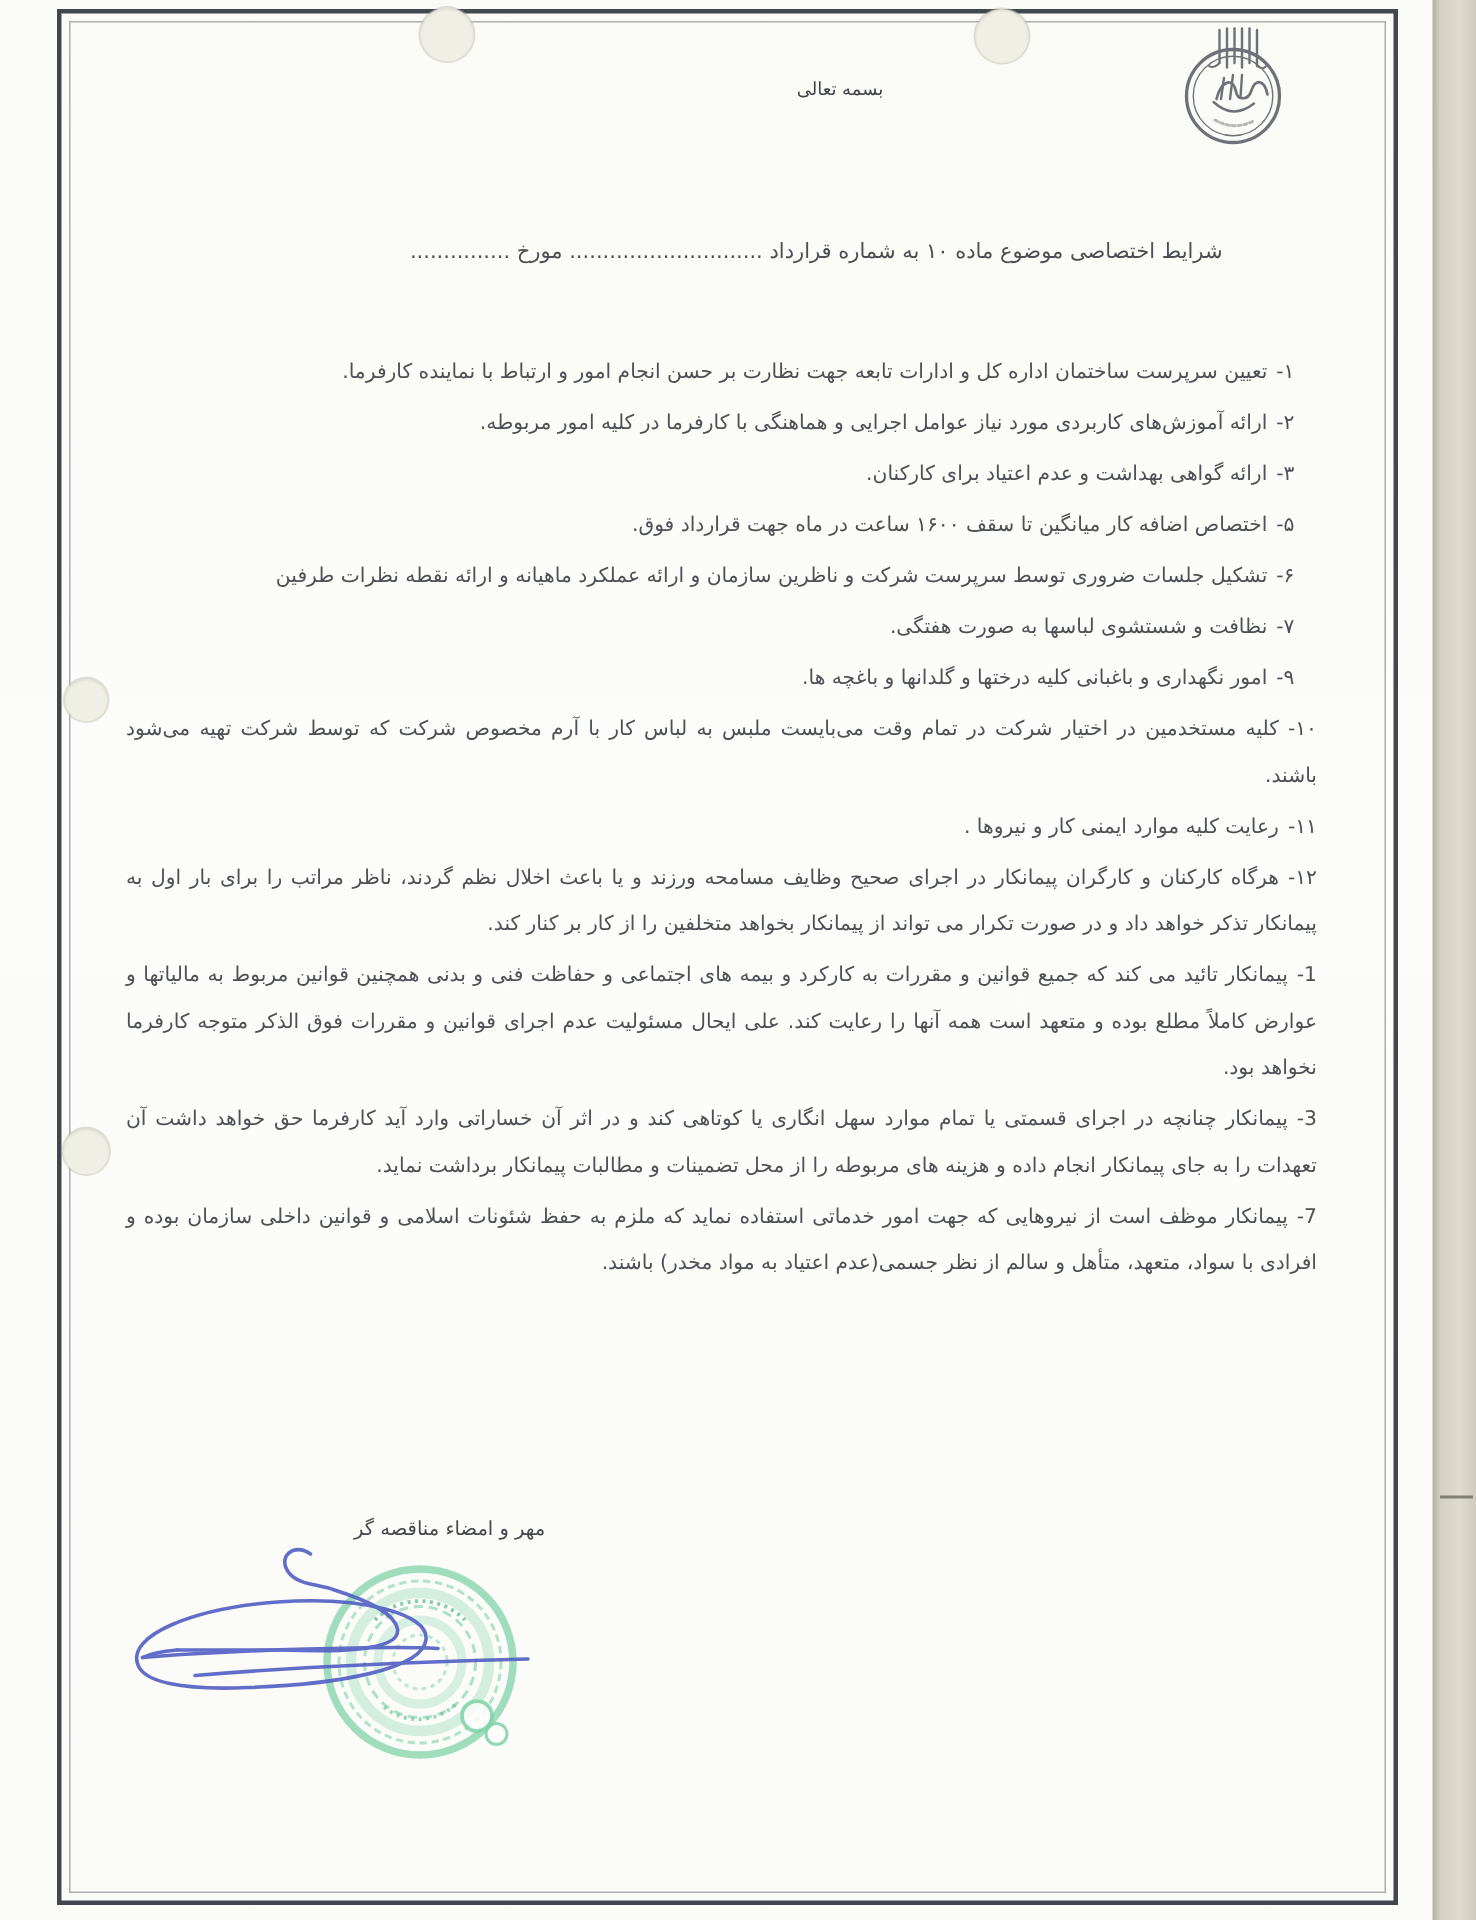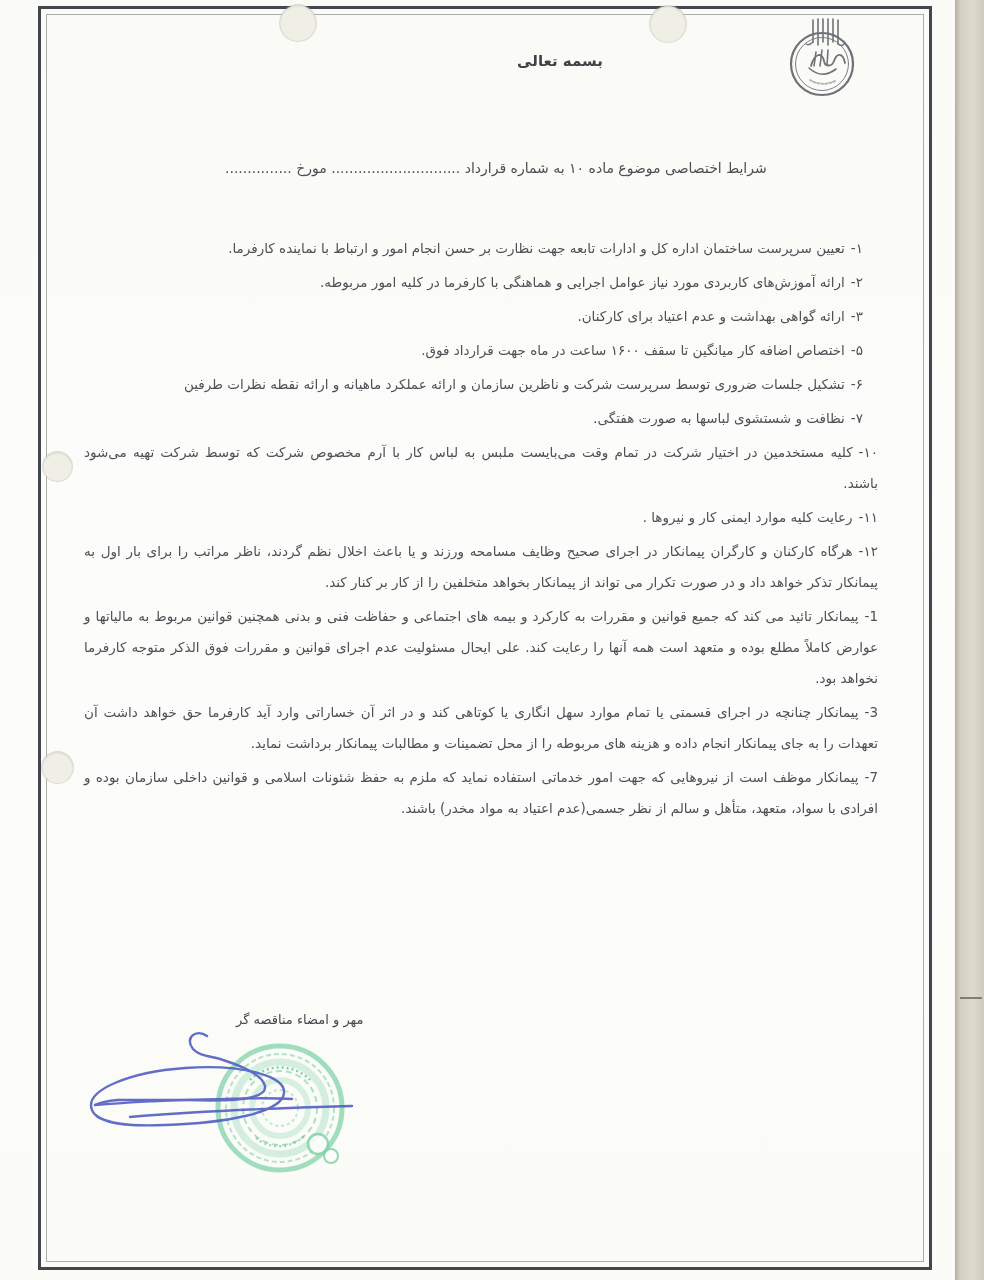--- a/index.html
+++ b/index.html
@@ -23,25 +23,25 @@
   .hole-l1{left:43px;top:452px;width:29px;height:29px;}
   .hole-l2{left:42px;top:752px;width:31px;height:31px;}
 
   
   .meta{position:absolute;left:84px;top:48px;width:140px;direction:rtl;text-align:right;
     font-size:10.5px;color:#5a5c60;}
   .meta-row{margin-bottom:15px;white-space:nowrap;letter-spacing:.2px;}
   .meta-row .dots{opacity:.85;}
 
   .bismillah{position:absolute;left:488px;top:52px;width:144px;text-align:center;direction:rtl;
-    font-size:15px;font-weight:bold;color:#3f4247;}
+    font-size:12px;font-weight:normal;color:#3f4247;}
 
   .emblem{position:absolute;left:778px;top:12px;}
 
-  .doc-title{position:absolute;left:225px;top:160px;width:590px;text-align:left;direction:rtl;
+  .doc-title{position:absolute;left:225px;top:160px;width:590px;text-align:right;direction:rtl;
     font-size:14px;color:#4b4e53;letter-spacing:.1px;}
 
   
   .conditions{position:absolute;left:84px;top:233px;width:794px;margin:0;padding:0;
     list-style:none;direction:rtl;font-size:13.5px;color:#4d5055;}
   .cond{line-height:31px;margin-bottom:3px;text-align:justify;text-align-last:right;}
   .cond.indent{padding-right:15px;}
   .cond .num{margin-left:6px;white-space:nowrap;}
 
   
@@ -90,20 +90,21 @@
 
   <div class="doc-title">شرایط اختصاصی موضوع ماده ۱۰ به شماره قرارداد ............................. مورخ ...............</div>
 
   <ol class="conditions">
       <li class="cond indent"><span class="num">۱-</span><span class="txt">تعیین سرپرست ساختمان اداره کل و ادارات تابعه جهت نظارت بر حسن انجام امور و ارتباط با نماینده کارفرما.</span></li>
       <li class="cond indent"><span class="num">۲-</span><span class="txt">ارائه آموزش‌های کاربردی مورد نیاز عوامل اجرایی و هماهنگی با کارفرما در کلیه امور مربوطه.</span></li>
       <li class="cond indent"><span class="num">۳-</span><span class="txt">ارائه گواهی بهداشت و عدم اعتیاد برای کارکنان.</span></li>
       <li class="cond indent"><span class="num">۵-</span><span class="txt">اختصاص اضافه کار میانگین تا سقف ۱۶۰۰ ساعت در ماه جهت قرارداد فوق.</span></li>
       <li class="cond indent"><span class="num">۶-</span><span class="txt">تشکیل جلسات ضروری توسط سرپرست شرکت و ناظرین سازمان و ارائه عملکرد ماهیانه و ارائه نقطه نظرات طرفین</span></li>
       <li class="cond indent"><span class="num">۷-</span><span class="txt">نظافت و شستشوی لباسها به صورت هفتگی.</span></li>
+      <li class="cond indent"><span class="num">۹-</span><span class="txt">امور نگهداری و باغبانی کلیه درختها و گلدانها و باغچه ها.</span></li>
       <li class="cond"><span class="num">۱۰-</span><span class="txt">کلیه مستخدمین در اختیار شرکت در تمام وقت می‌بایست ملبس به لباس کار با آرم مخصوص شرکت که توسط شرکت تهیه می‌شود باشند.</span></li>
       <li class="cond"><span class="num">۱۱-</span><span class="txt">رعایت کلیه موارد ایمنی کار و نیروها .</span></li>
       <li class="cond"><span class="num">۱۲-</span><span class="txt">هرگاه کارکنان و کارگران پیمانکار در اجرای صحیح وظایف مسامحه ورزند و یا باعث اخلال نظم گردند، ناظر مراتب را برای بار اول به پیمانکار تذکر خواهد داد و در صورت تکرار می تواند از پیمانکار بخواهد متخلفین را از کار بر کنار کند.</span></li>
       <li class="cond"><span class="num">1-</span><span class="txt">پیمانکار تائید می کند که جمیع قوانین و مقررات به کارکرد و بیمه های اجتماعی و حفاظت فنی و بدنی همچنین قوانین مربوط به مالیاتها و عوارض کاملاً مطلع بوده و متعهد است همه آنها را رعایت کند. علی ایحال مسئولیت عدم اجرای قوانین و مقررات فوق الذکر متوجه کارفرما نخواهد بود.</span></li>
       <li class="cond"><span class="num">3-</span><span class="txt">پیمانکار چنانچه در اجرای قسمتی یا تمام موارد سهل انگاری یا کوتاهی کند و در اثر آن خساراتی وارد آید کارفرما حق خواهد داشت آن تعهدات را به جای پیمانکار انجام داده و هزینه های مربوطه را از محل تضمینات و مطالبات پیمانکار برداشت نماید.</span></li>
       <li class="cond"><span class="num">7-</span><span class="txt">پیمانکار موظف است از نیروهایی که جهت امور خدماتی استفاده نماید که ملزم به حفظ شئونات اسلامی و قوانین داخلی سازمان بوده و افرادی با سواد، متعهد، متأهل و سالم از نظر جسمی(عدم اعتیاد به مواد مخدر) باشند.</span></li>
     </ol>
 
   <div class="sig-label">مهر و امضاء مناقصه گر</div>
 

